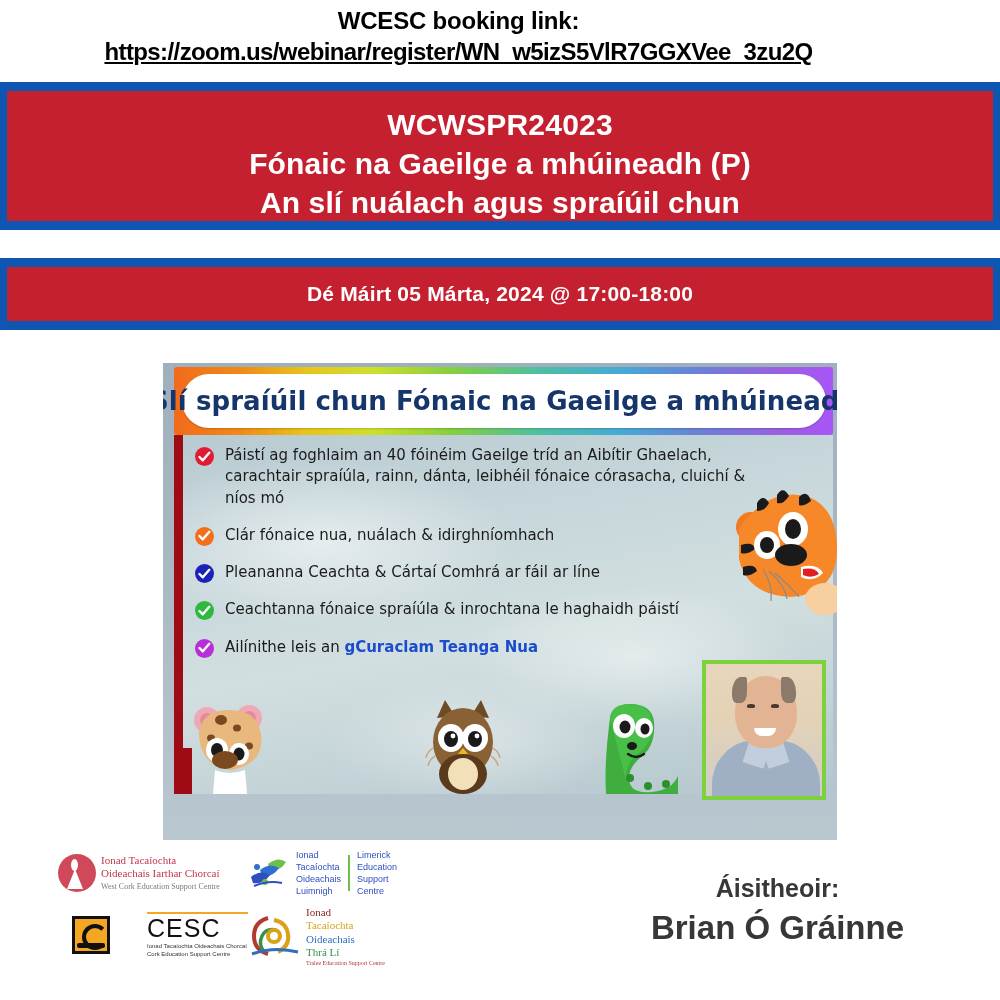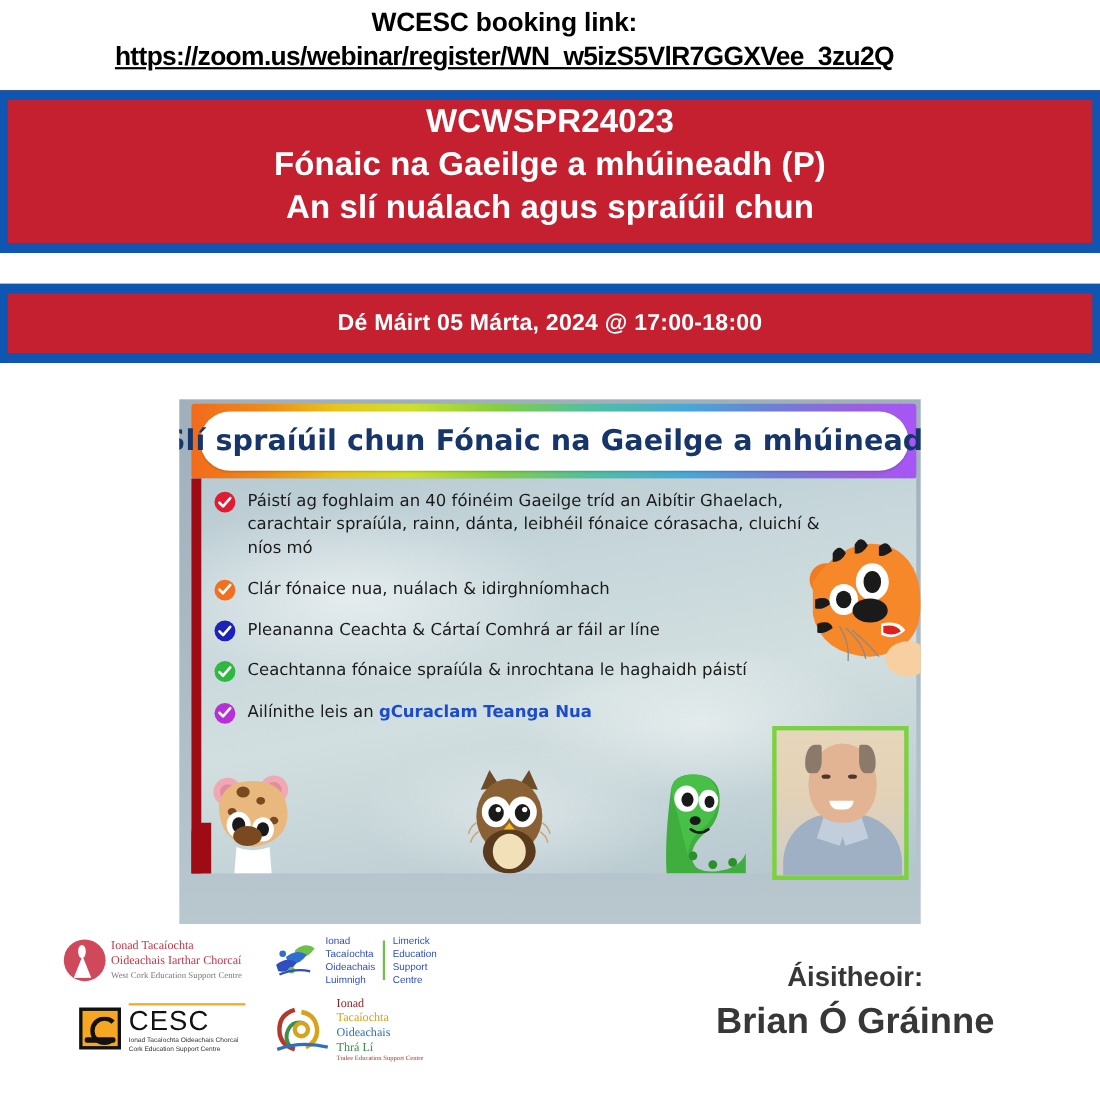--- a/index.html
+++ b/index.html
@@ -44,20 +44,21 @@
     border-top: 9px solid #0f56b3;
     border-bottom: 9px solid #0f56b3;
     border-left: 7px solid #0f56b3;
     border-right: 7px solid #0f56b3;
     color: #ffffff;
     text-align: center;
   }
   .banner-title {
     margin-top: 15px;
     height: 148px;
+    padding-top: 14px;
   }
   .banner-title .code {
     font-size: 30px;
     font-weight: bold;
     line-height: 1.30;
     letter-spacing: 0.2px;
   }
   .banner-title .line {
     font-size: 30px;
     font-weight: bold;
@@ -326,21 +327,21 @@
   }
   .lg-lim .sep {
     width: 2px; height: 36px; background: #6ec04a; margin: 0 7px;
   }
   .lg-lim .c2 {
     font-family: "Liberation Sans", sans-serif;
     font-size: 9px; color: #2f4fbf; line-height: 1.34; white-space: nowrap;
   }
 
   
-  .lg-cesc { width: 186px; height: 54px; margin-top: 6px; padding-left: 16px; }
+  .lg-cesc { width: 186px; height: 54px; margin-top: 6px; padding-left: 16px; gap: 30px; }
   .lg-cesc .sq {
     width: 38px; height: 38px; background: #f5a623;
     border: 3px solid #111111; position: relative; flex: 0 0 auto; margin-right: 7px;
   }
   .lg-cesc .sq::before {
     content: ""; position: absolute; left: 7px; top: 5px;
     width: 18px; height: 18px; border: 4px solid #111111; border-radius: 50%;
     border-right-color: transparent;
   }
   .lg-cesc .sq::after {

